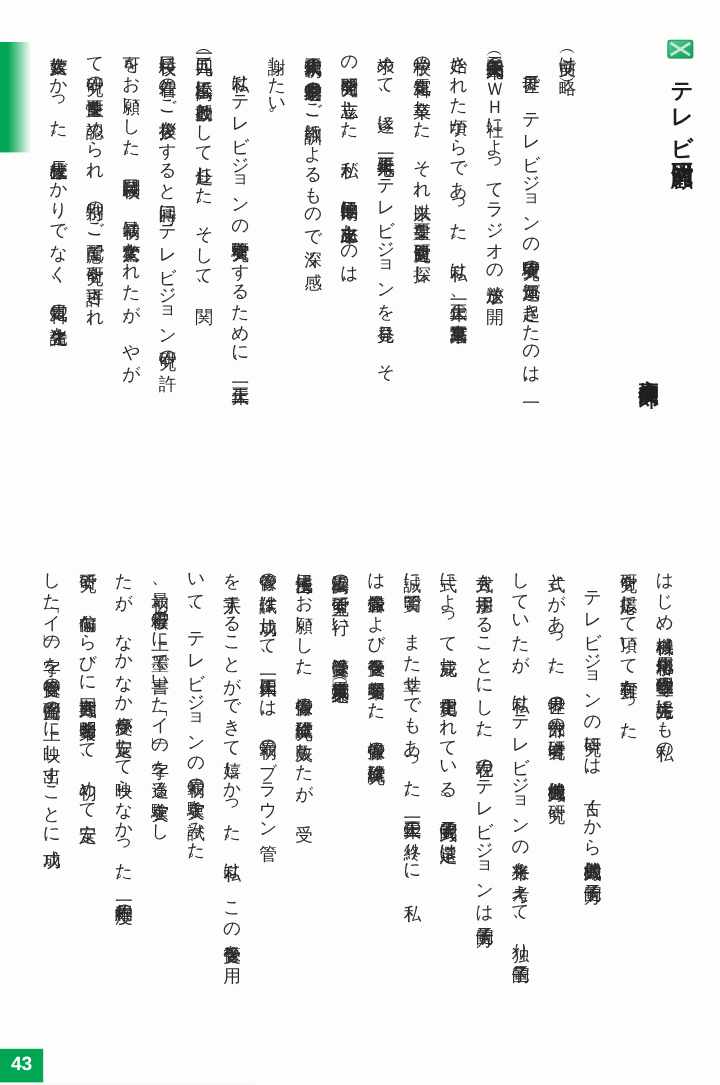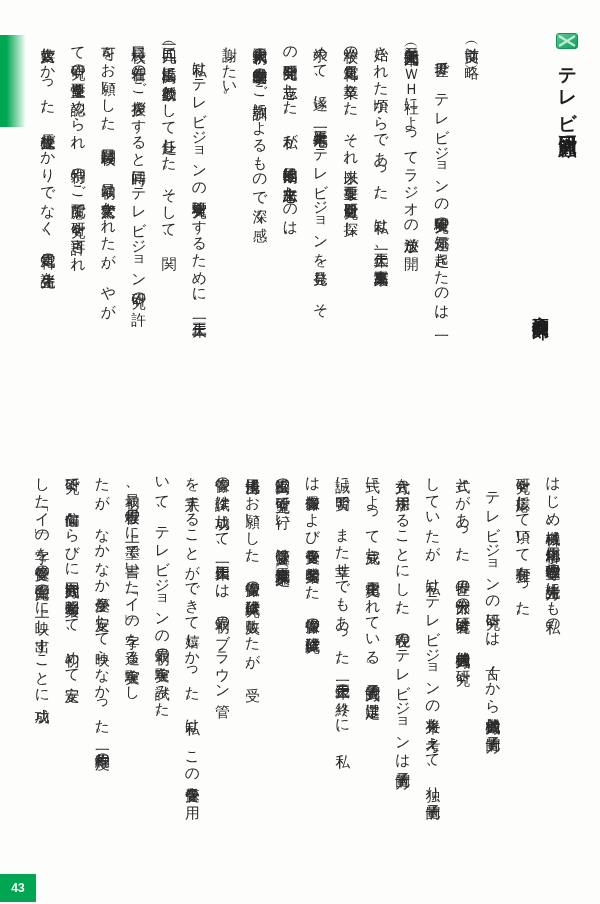--- a/index.html
+++ b/index.html
@@ -55,21 +55,21 @@
   .block-top p  { line-height:30.3px; }
   .block-bottom { top:467px; right:32px;  width:541px; height:432px; }
   .block-bottom p { line-height:30.05px; }
   
   .folio {
     position:absolute; left:0; bottom:2px;
     width:36px; height:28px;
     background:#00a651;
     color:#ffffff;
     font-family:"Liberation Sans","DejaVu Sans",sans-serif;
-    font-size:12px; font-weight:bold;
+    font-size:16px; font-weight:bold;
     display:flex; align-items:center; justify-content:center;
   }
 </style>
 </head>
 <body>
 
 <div class="page">
 
   <div class="accent-bar"></div>
 

